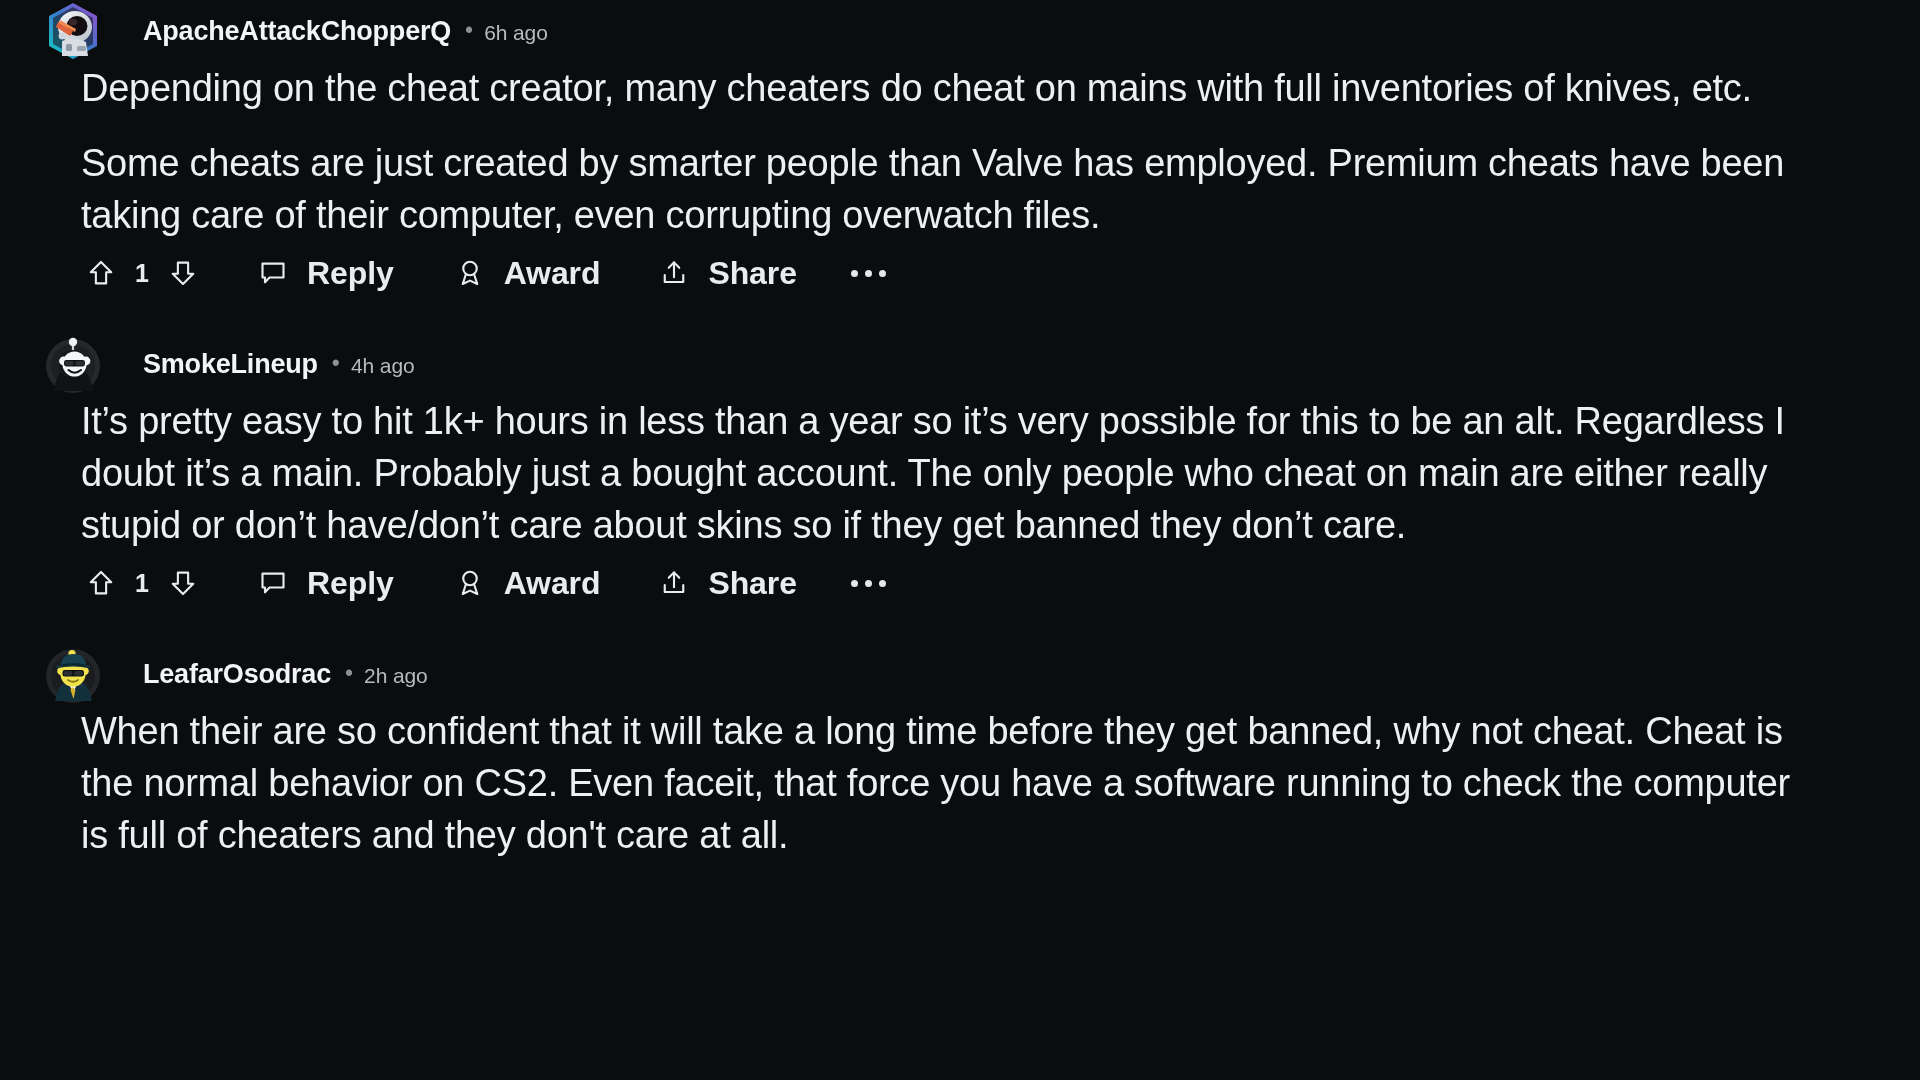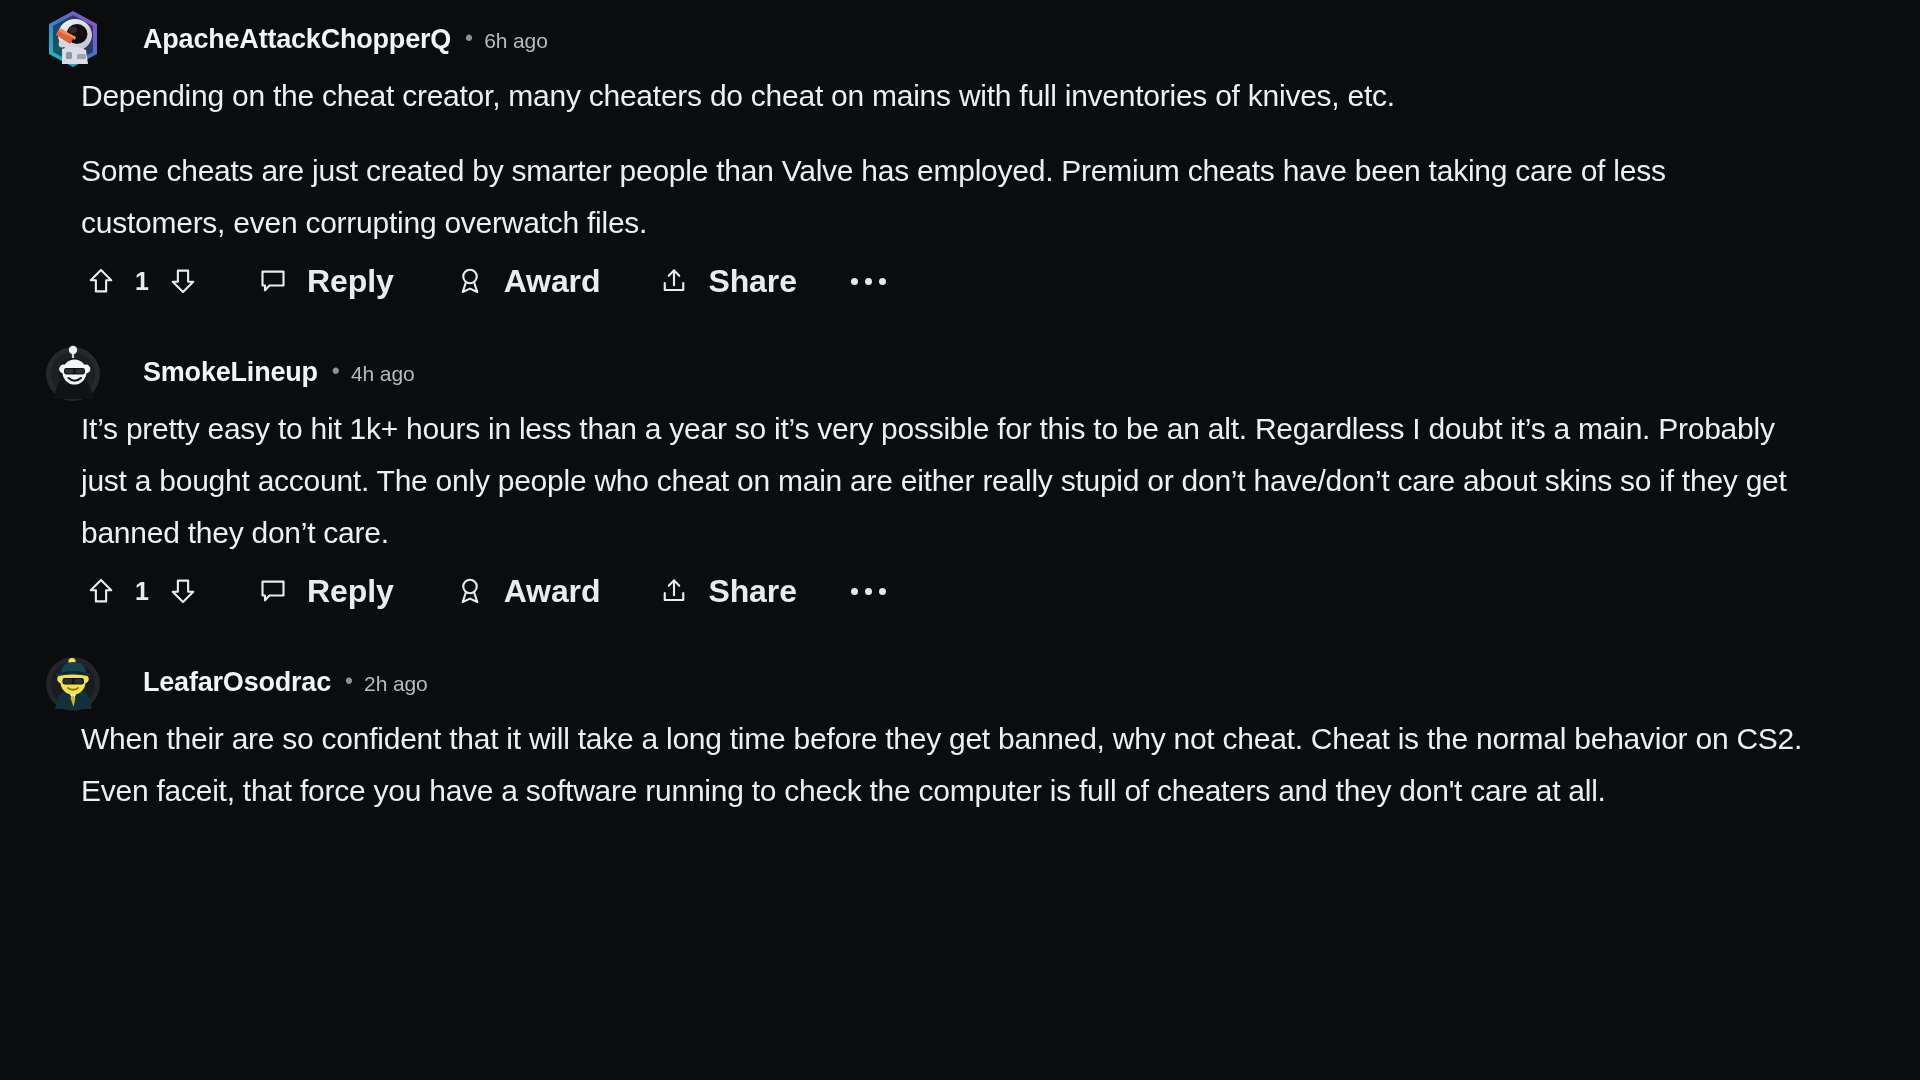--- a/index.html
+++ b/index.html
@@ -13,21 +13,21 @@
   }
 
   body {
     font-family: "Liberation Sans", "DejaVu Sans", sans-serif;
     color: #e9eced;
     -webkit-font-smoothing: antialiased;
   }
 
   .thread {
     width: 1920px;
-    padding: 8px 0 0 0;
+    padding: 0 0 0 0;
   }
 
   .comment {
     position: relative;
     padding-left: 42px;
   }
 
   
   .cmt-header {
     display: flex;
@@ -75,21 +75,21 @@
   }
 
   
   .cmt-body {
     margin-left: 39px;
     padding-right: 60px;
     max-width: 1790px;
   }
 
   .cmt-body p {
-    font-size: 30px;
+    font-size: 38px;
     line-height: 52px;
     color: #edeff0;
     font-weight: 400;
     letter-spacing: -0.25px;
   }
   .cmt-body p + p { margin-top: 23px; }
 
   
   .actions {
     display: flex;
@@ -197,21 +197,21 @@
       </div>
       <div class="name-line">
         <span class="username">ApacheAttackChopperQ</span>
         <span class="sep-dot">•</span>
         <span class="timestamp">6h ago</span>
       </div>
     </div>
 
     <div class="cmt-body">
       <p>Depending on the cheat creator, many cheaters do cheat on mains with full inventories of knives, etc.</p>
-      <p>Some cheats are just created by smarter people than Valve has employed. Premium cheats have been taking care of less customers, even corrupting overwatch files.</p>
+      <p>Some cheats are just created by smarter people than Valve has employed. Premium cheats have been taking care of their computer, even corrupting overwatch files.</p>
     </div>
 
     <div class="actions">
       <div class="vote-group">
         <span class="icon-btn">
           <svg width="30" height="30" viewBox="0 0 24 24" fill="none" stroke="#e9eced" stroke-width="1.7" stroke-linejoin="round" stroke-linecap="round">
             <path d="M12 3.2 L20.2 11.4 H16.1 V20.3 H7.9 V11.4 H3.8 Z"></path>
           </svg>
         </span>
         <span class="vote-count">1</span>

